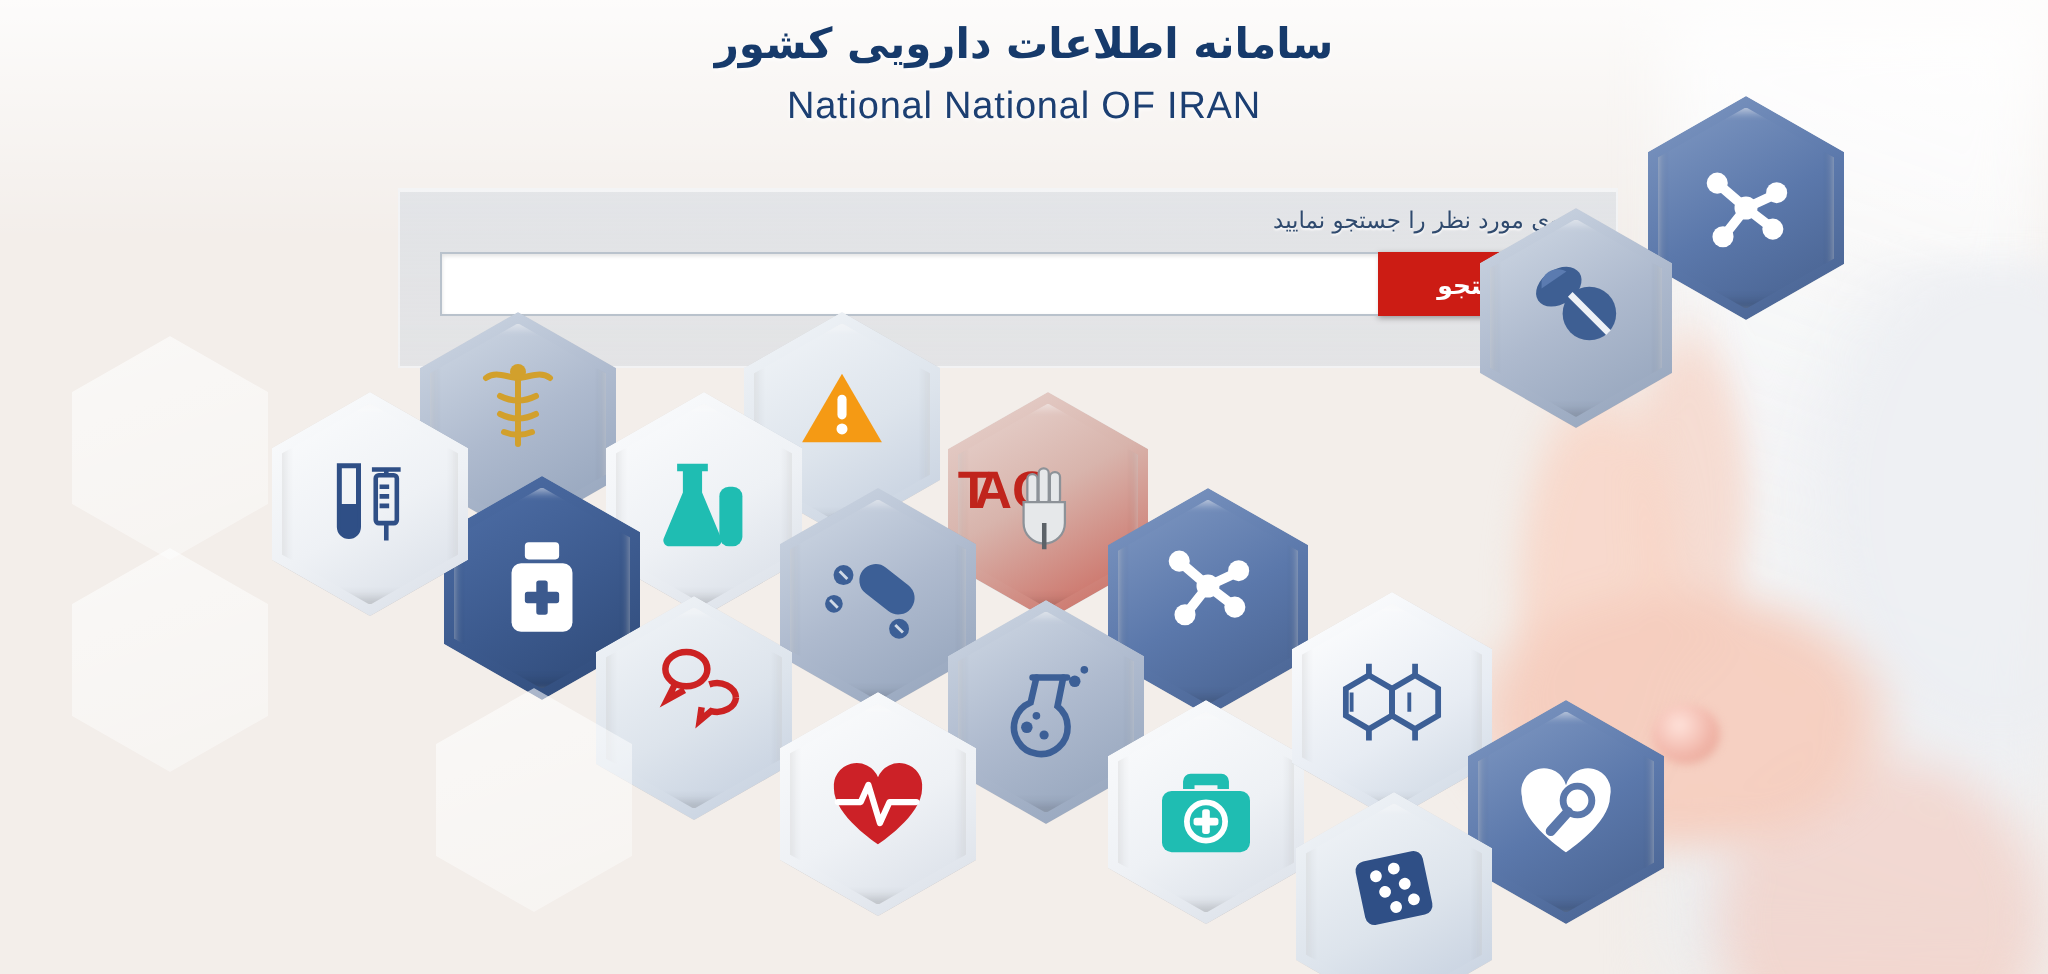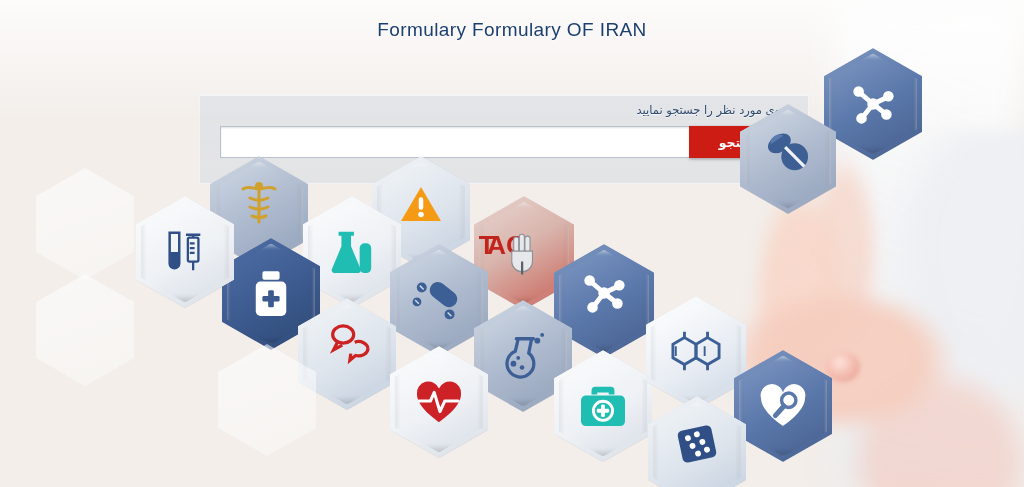--- a/index.html
+++ b/index.html
@@ -142,21 +142,22 @@
 
   <div class="bg">
     <div class="bg-base"></div>
     <div class="bg-white-sheet"></div>
     <div class="bg-hand"></div>
     <div class="bg-nail"></div>
     <div class="bg-top-wash"></div>
   </div>
 
   <div class="title-wrap">
-    <div class="title-en">Formulary Formulary OF IRAN</div>
+    <div class="title-fa">سامانه اطلاعات دارویی کشور</div>
+    <div class="title-en">National National OF IRAN</div>
   </div>
 
   <div class="search-panel">
     <div class="search-hint">داروی مورد نظر را جستجو نمایید</div>
     <div class="search-row">
       <button class="search-btn">جستجو</button>
       <input class="search-input" type="text" style="">
     </div>
   </div>
 

